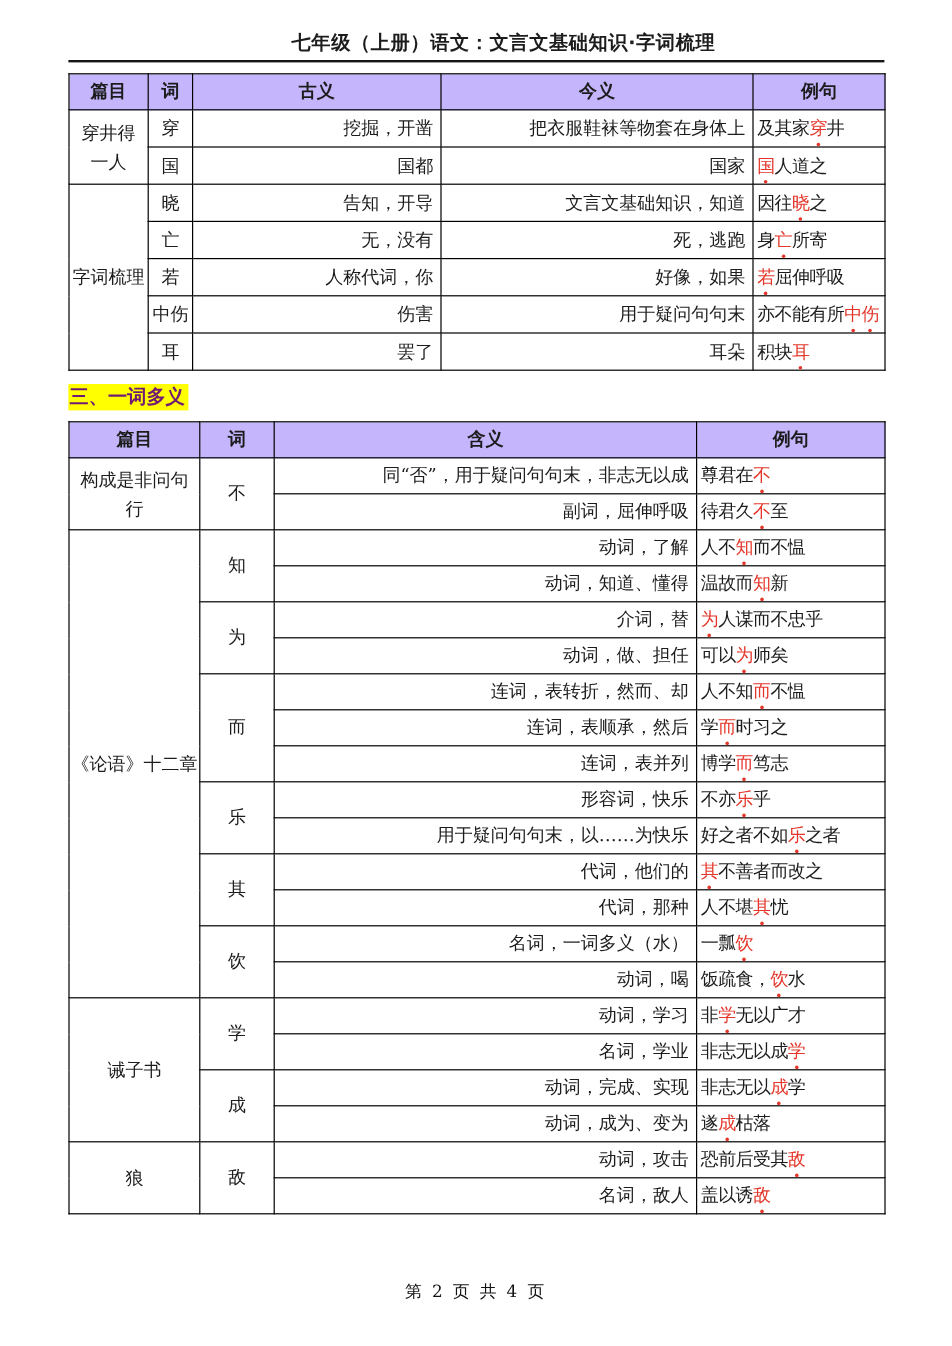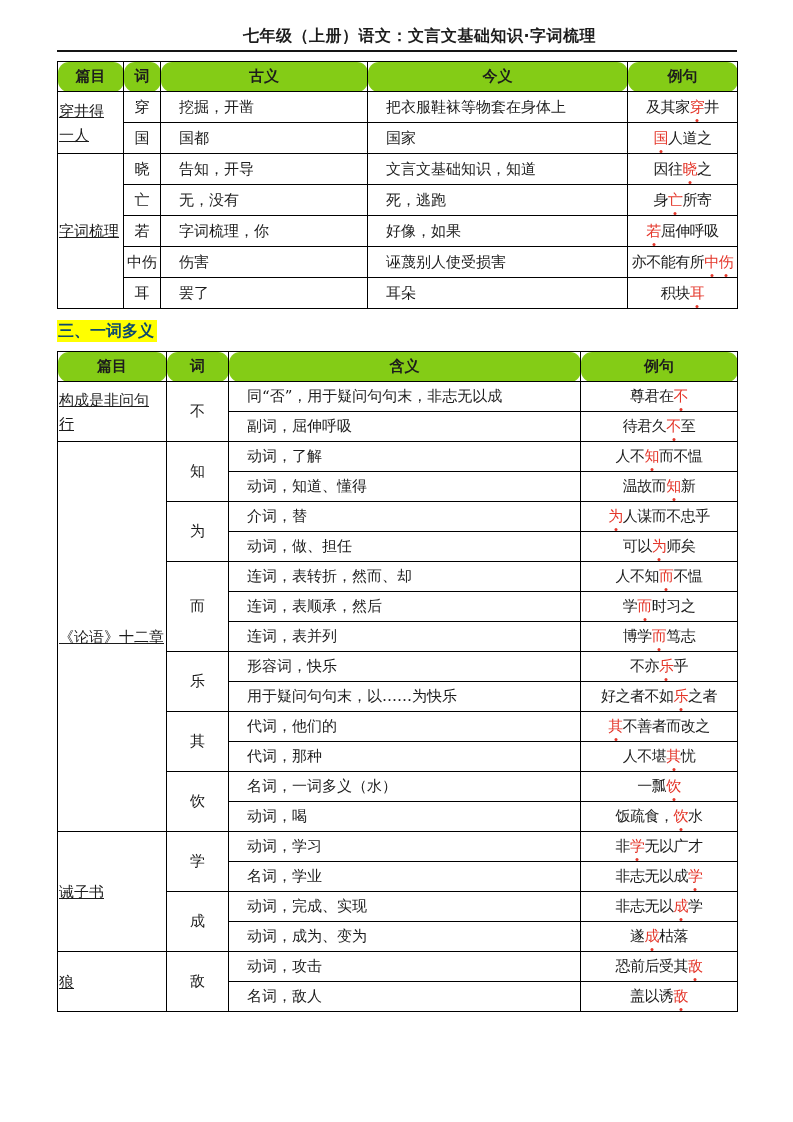--- a/index.html
+++ b/index.html
@@ -15,43 +15,43 @@
     padding-top:26px; text-align:center;
     border-bottom:2px solid #151515; padding-bottom:3px;
   }
   .doc-title {
     font-family:"DejaVu Sans","Liberation Sans",sans-serif;
     font-weight:bold; font-size:16px; letter-spacing:0.5px;margin-left:45px;
   }
   table { border-collapse:collapse; width:680px; table-layout:fixed; margin-top:9px; }
   th, td { border:1px solid #000; }
   thead th {
-    background:#84cc16;
+    background:#c4b5fd;
     font-family:"DejaVu Sans","Liberation Sans",sans-serif;
-    font-weight:bold; font-size:15px; height:30px; text-align:center;border-radius:11px;
+    font-weight:bold; font-size:15px; height:30px; text-align:center;
   }
   td { font-size:15px; height:31px; vertical-align:middle; }
   #t2 td { height:30px; }
-  .piece { white-space:pre-line; line-height:24px; padding:0 1px;text-decoration:underline; }
+  .piece { text-align:center; white-space:pre-line; line-height:24px; padding:0 1px; }
   .word  { text-align:center; padding:0; }
-  .text  { text-align:left; padding:2px 18px; }
-  .ex    { text-align:center; padding:2px 3px; letter-spacing:-0.5px; }
+  .text  { text-align:right; padding:2px 6px; }
+  .ex    { text-align:left; padding:2px 3px; letter-spacing:-0.5px; }
   
   #t1 col.c1{width:66px} #t1 col.c2{width:37px} #t1 col.c3{width:207px}
   #t1 col.c4{width:260px} #t1 col.c5{width:110px}
   #t2 col.c1{width:109px} #t2 col.c2{width:62px} #t2 col.c3{width:352px} #t2 col.c4{width:157px}
   
   .rc { color:#e4362a; position:relative; display:inline-block; }
   .rc::after {
     content:""; position:absolute; left:50%; transform:translateX(-50%);
     bottom:-5px; width:3px; height:3px; border-radius:50%; background:#e4362a;
   }
   .sec-head { margin:11px 0 0 0; line-height:22px; }
   .hl {
-    background:#ffff00; color:#0c4a6e; font-weight:bold;
+    background:#ffff00; color:#701a75; font-weight:bold;
     font-family:"DejaVu Sans","Liberation Sans",sans-serif;
     font-size:16px; padding:1px 3px 2px 1px;
   }
   .footer {
     position:absolute; left:0; width:793px; top:1068px;
     text-align:center; font-size:14px; letter-spacing:2px; color:#111;
   }
 </style>
 </head>
 <body>
@@ -103,28 +103,28 @@
             <td class="ex">因往<span class="rc">晓</span>之</td>
           </tr>
           <tr>
             <td class="word">亡</td>
             <td class="text">无，没有</td>
             <td class="text">死，逃跑</td>
             <td class="ex">身<span class="rc">亡</span>所寄</td>
           </tr>
           <tr>
             <td class="word">若</td>
-            <td class="text">字词梳理，你</td>
+            <td class="text">人称代词，你</td>
             <td class="text">好像，如果</td>
             <td class="ex"><span class="rc">若</span>屈伸呼吸</td>
           </tr>
           <tr>
             <td class="word">中伤</td>
             <td class="text">伤害</td>
-            <td class="text">诬蔑别人使受损害</td>
+            <td class="text">用于疑问句句末</td>
             <td class="ex">亦不能有所<span class="rc">中</span><span class="rc">伤</span></td>
           </tr>
           <tr>
             <td class="word">耳</td>
             <td class="text">罢了</td>
             <td class="text">耳朵</td>
             <td class="ex">积块<span class="rc">耳</span></td>
           </tr>
         </tbody>
     </table>
@@ -246,13 +246,14 @@
           </tr>
           <tr>
             <td class="text">名词，敌人</td>
             <td class="ex">盖以诱<span class="rc">敌</span></td>
           </tr>
         </tbody>
     </table>
 
   </div>
 
+  <div class="footer">第 2 页 共 4 页</div>
 </div>
 
 </body></html>

